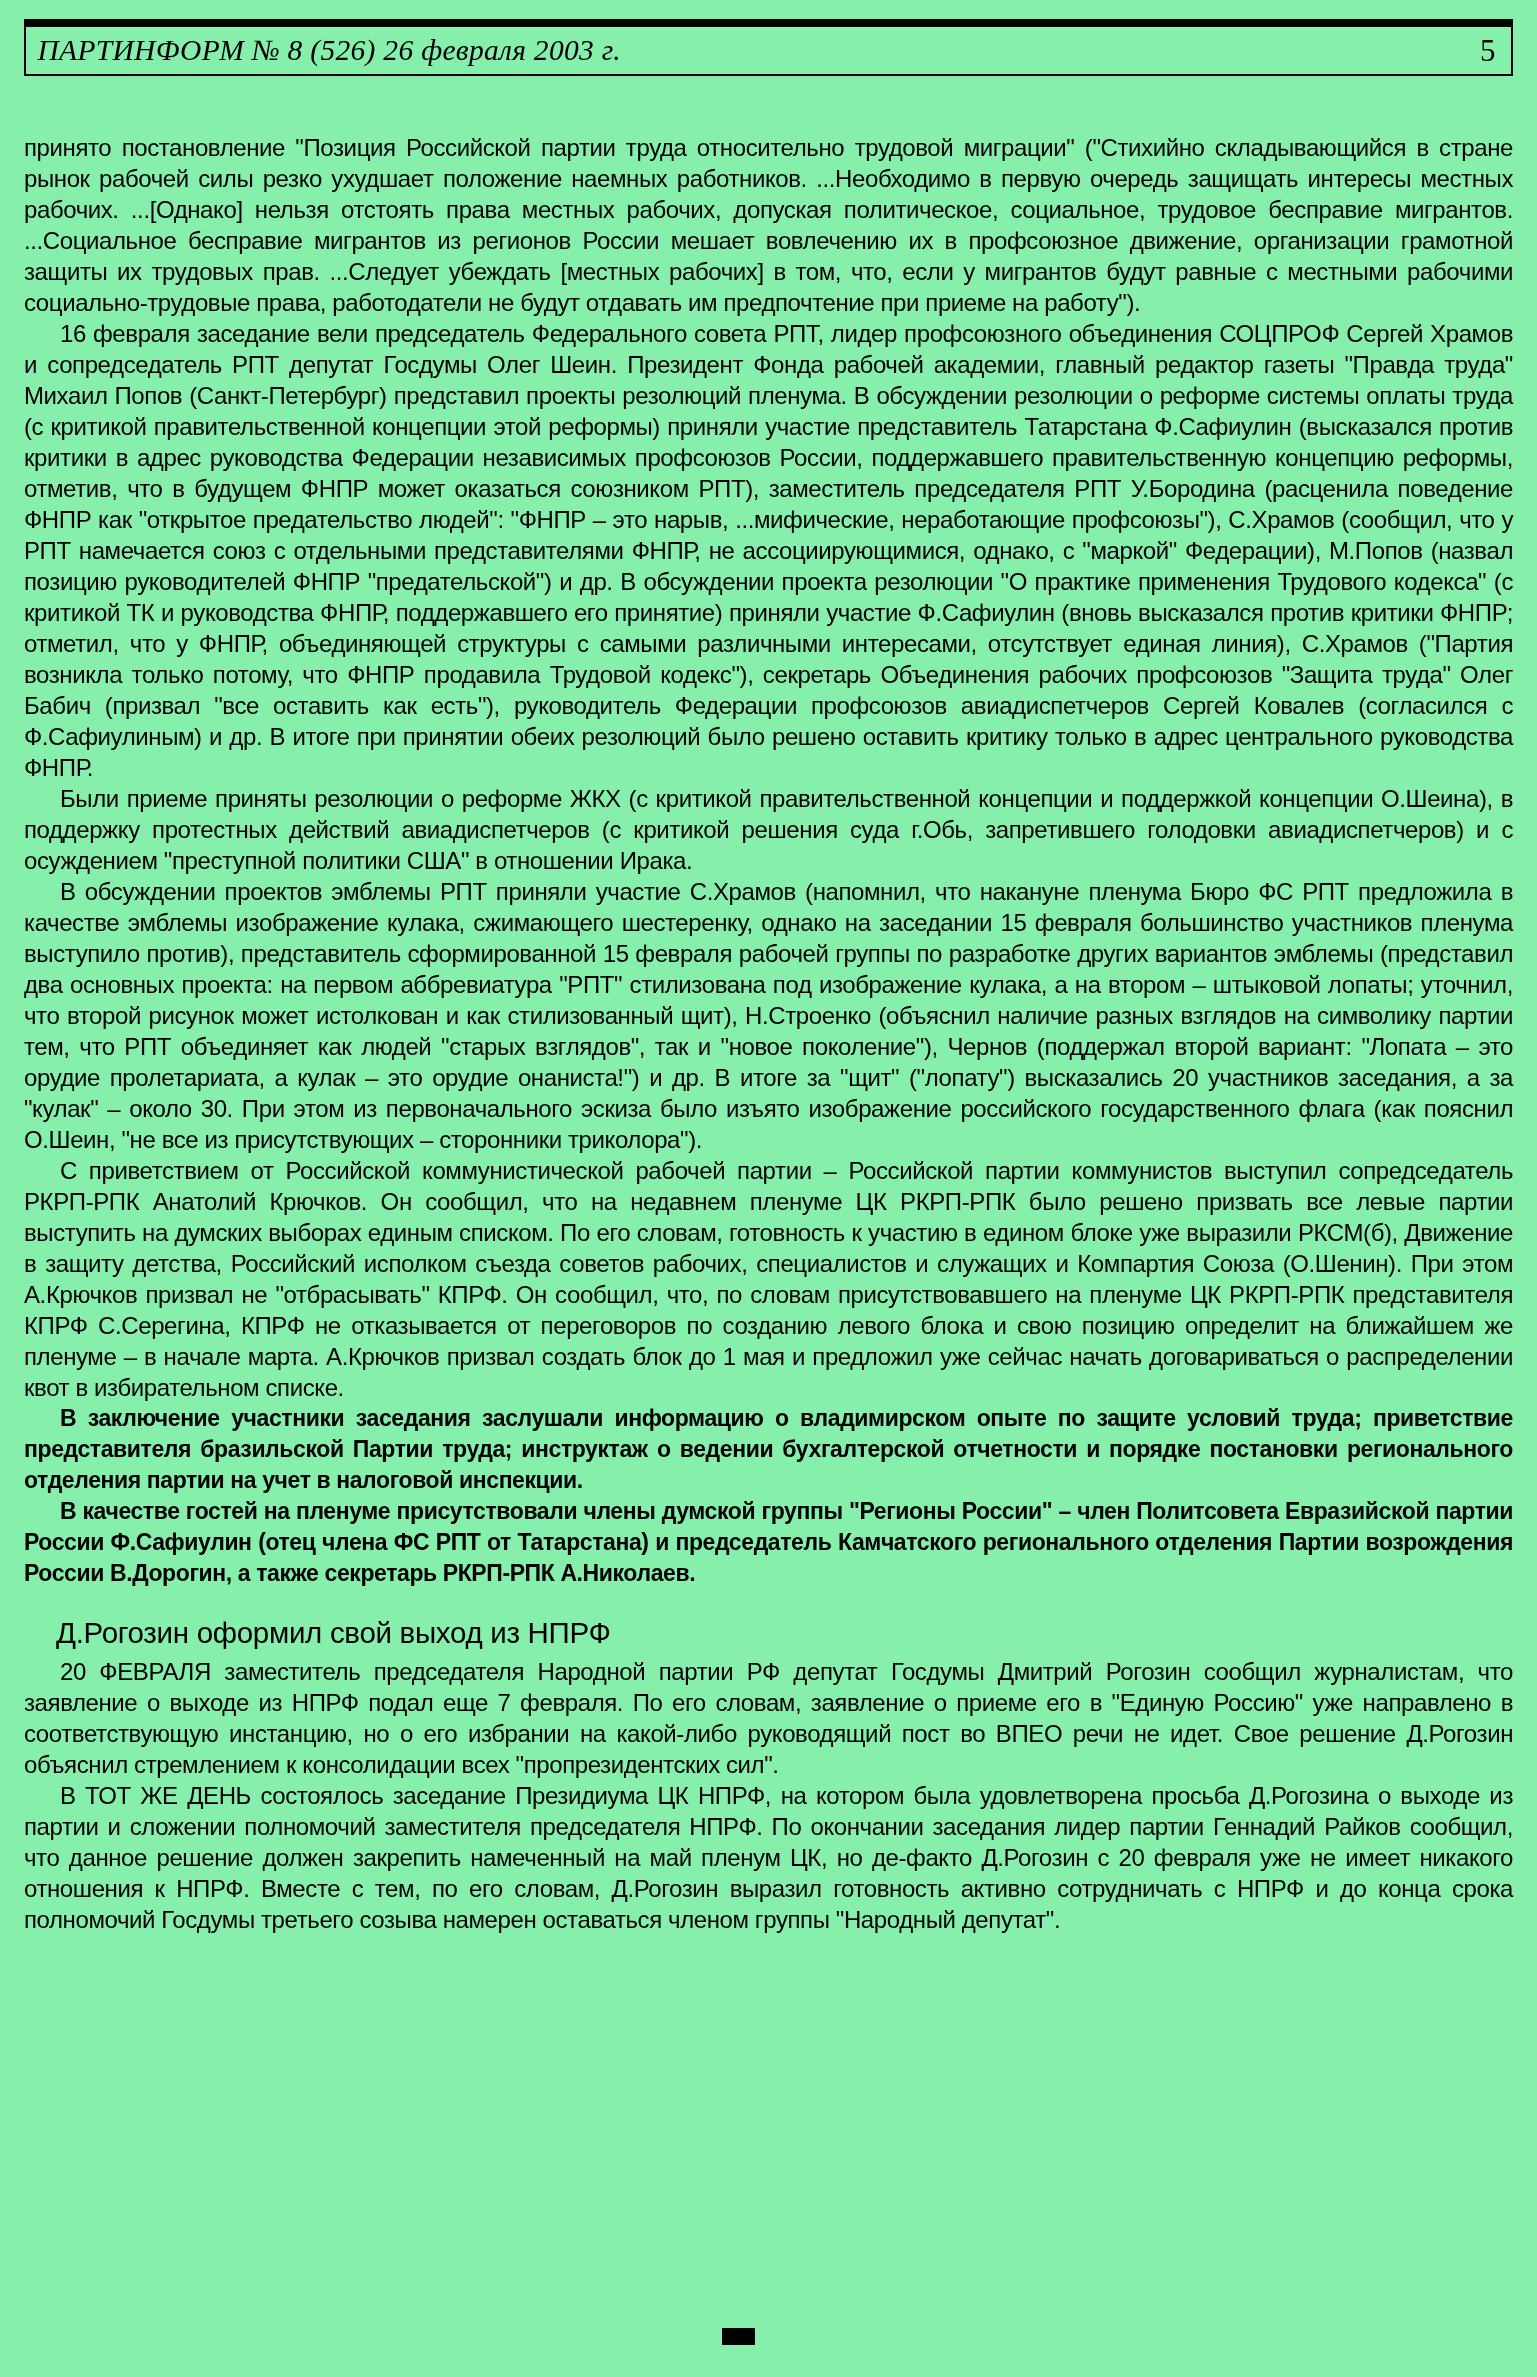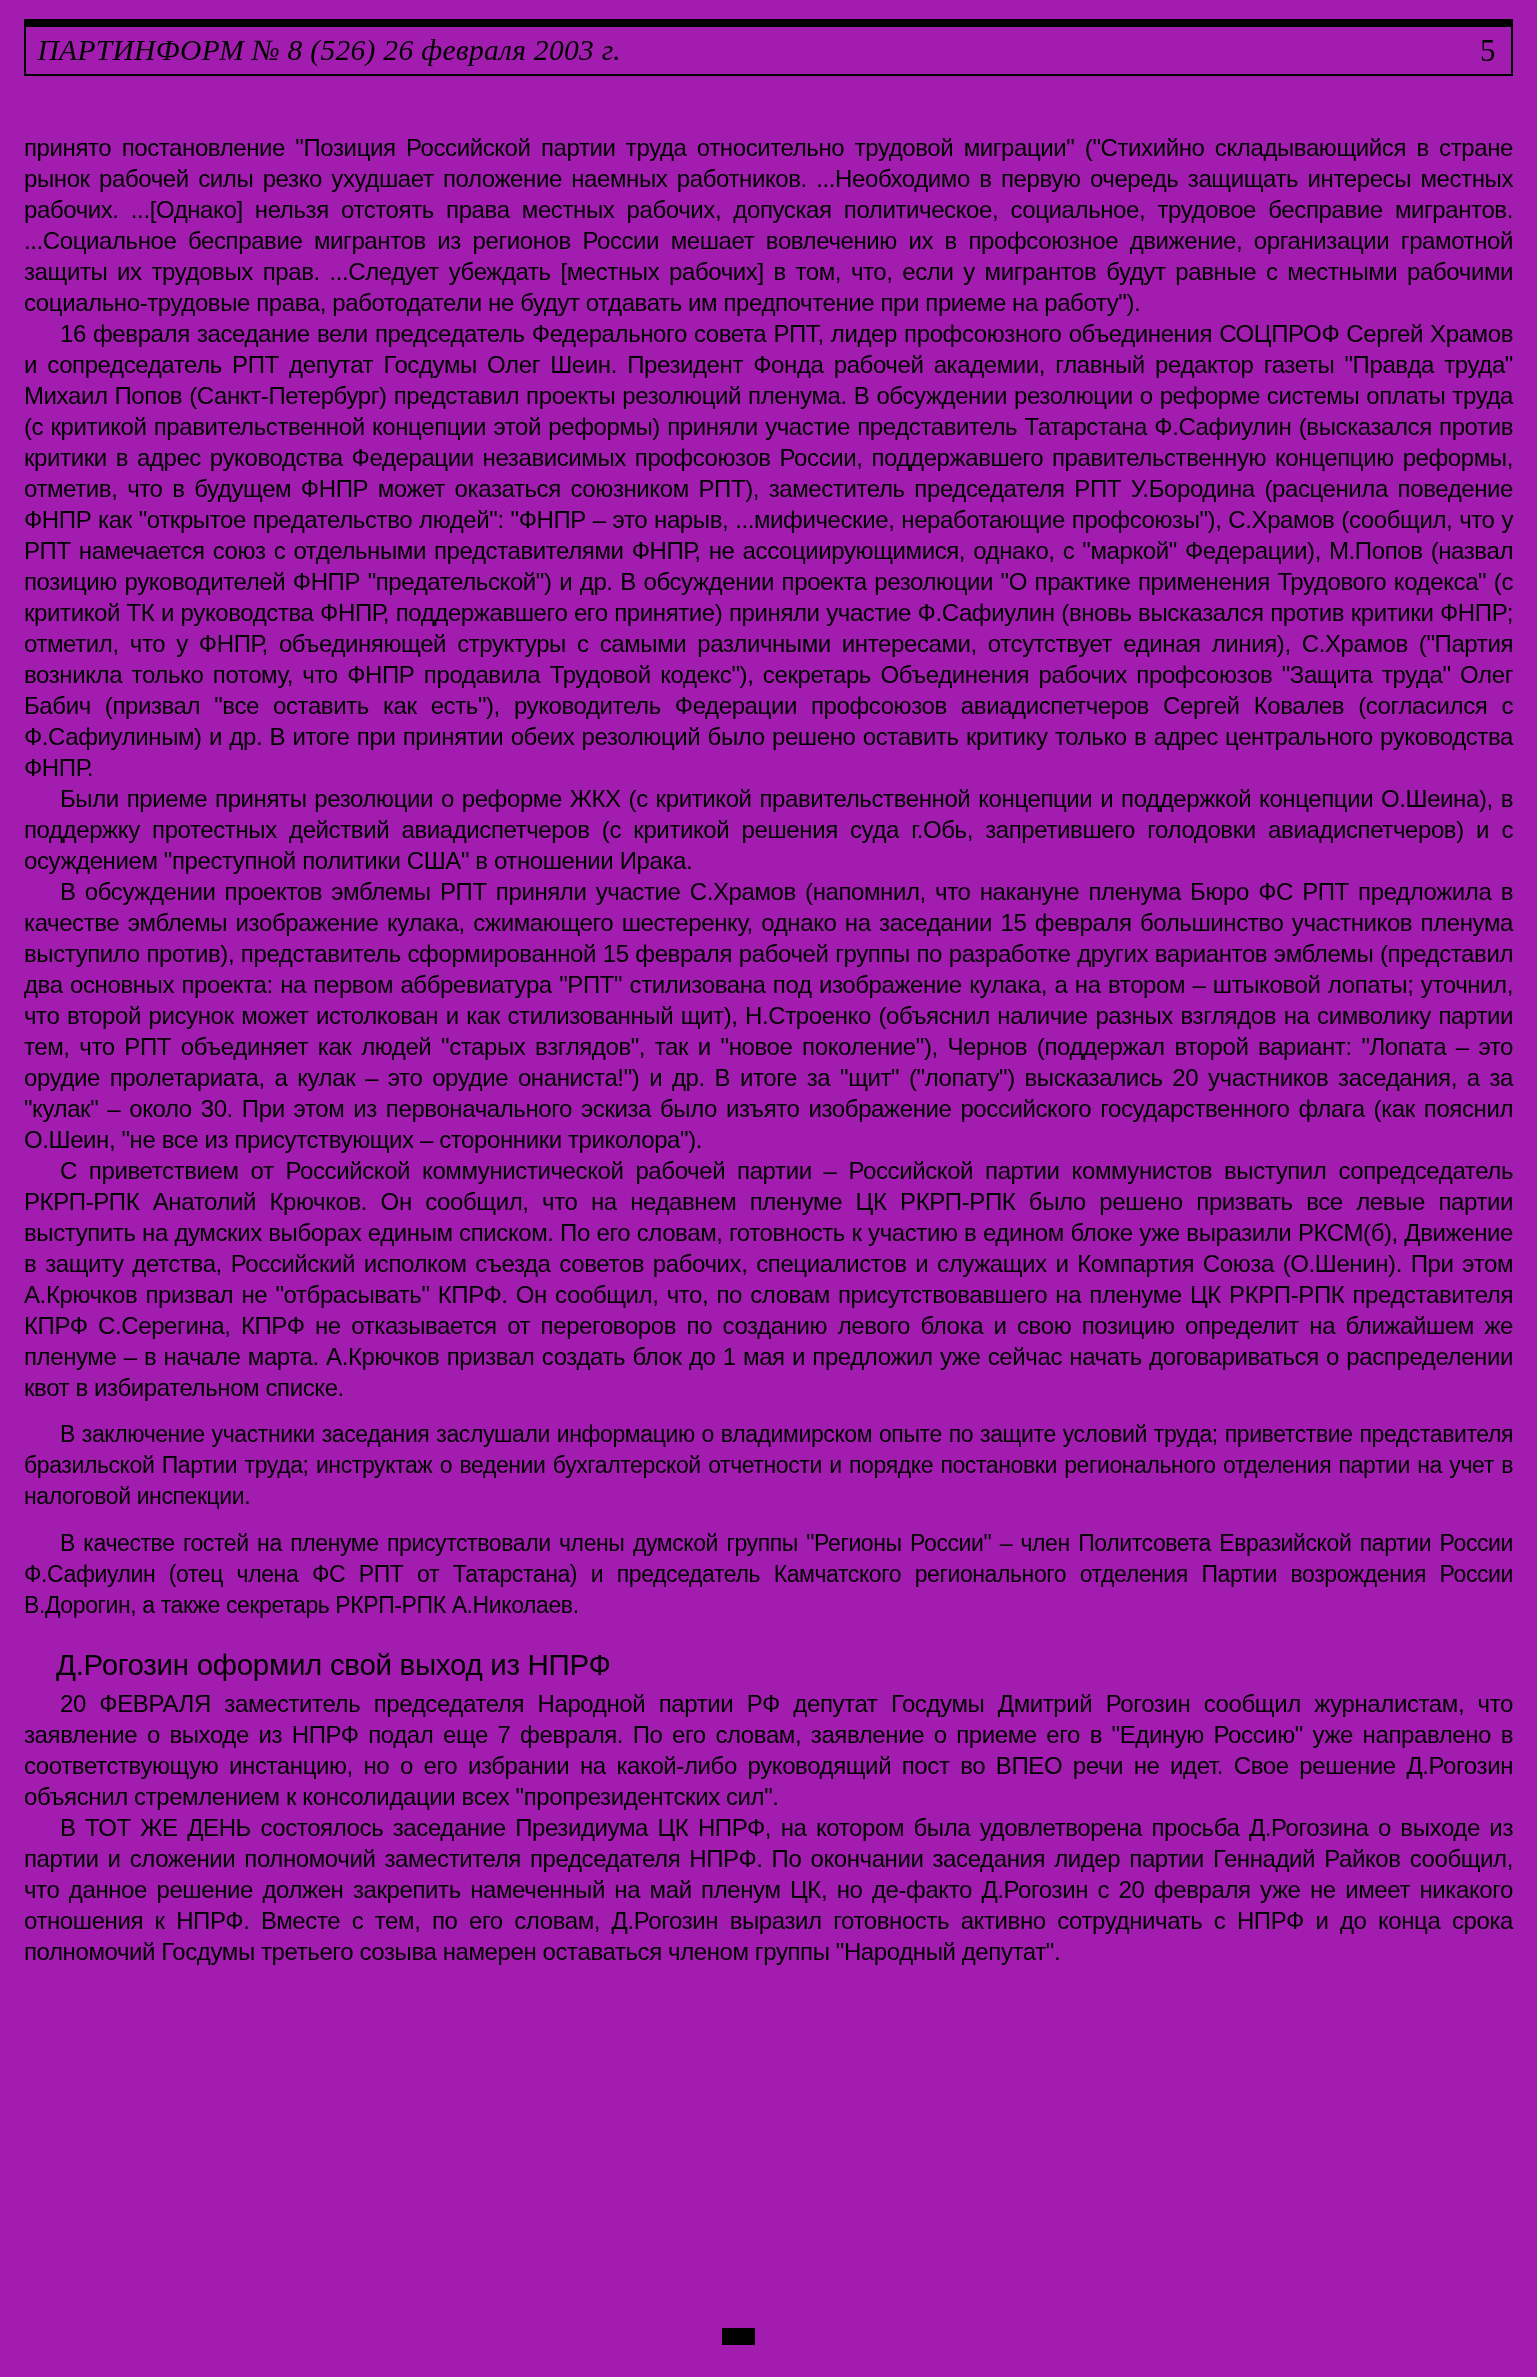--- a/index.html
+++ b/index.html
@@ -4,21 +4,21 @@
 <style>
   html, body {
     margin: 0;
     padding: 0;
     background: #ffffff;
   }
   .page {
     position: relative;
     width: 1537px;
     height: 2377px;
-    background: #a21caf;
+    background: #86efac;
     color: #000000;
     font-family: "Liberation Sans", sans-serif;
     overflow: hidden;
   }
   .content {
     position: absolute;
     left: 24px;
     right: 24px;
     top: 19px;
   }
@@ -54,24 +54,23 @@
   }
   .body-text p {
     margin: 0;
     padding: 0;
     text-indent: 36px;
   }
   .body-text p.no-indent {
     text-indent: 0;
   }
   .body-text p.bold-para {
-    font-weight: normal;
+    font-weight: bold;
     font-size: 23px;
     letter-spacing: -0.4px;
-    margin-top: 16px;
   }
   .section-heading {
     font-size: 29.5px;
     font-weight: normal;
     letter-spacing: -0.3px;
     text-align: left;
     margin: 28px 0 7.7px 32px;
     padding: 0;
   }
   .end-marker {

